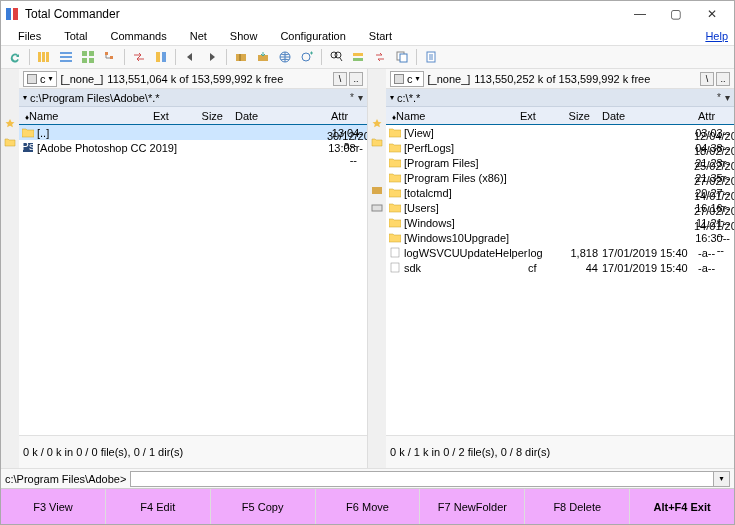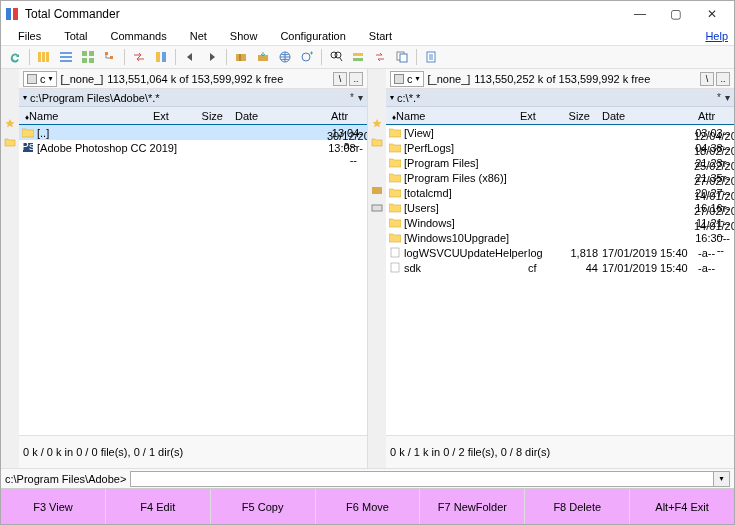--- a/index.html
+++ b/index.html
@@ -45,21 +45,21 @@
 .fsize { width: 40px; text-align: right; padding-right: 4px; }
 .fdate { width: 96px; }
 .fattr { width: 36px; padding-right: 6px; }
 .status-row { height: 16px; display: flex; align-items: center; padding: 16px 4px; border-top: 1px solid #e0e0e0; font-size: 11px; background: #f8f8f8; }
 .cmd-row { height: 20px; display: flex; align-items: center; padding: 0 4px; border-top: 1px solid #e0e0e0; background: #f8f8f8; }
 .cmd-lbl { white-space: nowrap; font-size: 11px; padding-right: 4px; }
 .cmd-input { flex: 1; height: 16px; border: 1px solid #aaa; background: #fff; padding: 0 2px; font-size: 11px; }
 .cmd-drop { width: 16px; height: 16px; border: 1px solid #aaa; border-left: none; background: #f0f0f0; display: flex; align-items: center; justify-content: center; font-size: 8px; }
 .fkeys { height: 36px; display: flex; border-top: 1px solid #ccc; background: #f0abfc; }
 .fkey { flex: 1; border-right: 1px solid #ddd; display: flex; align-items: center; justify-content: center; font-size: 11px; }
-.fkey:last-child { border-right: none; }
+.fkey:last-child { border-right: none; font-weight: bold; }
 .folder-icon { fill: #ffd86b; stroke: #c9a227; stroke-width: 0.5; }
 .file-plain { fill: #fff; stroke: #888; stroke-width: 0.5; }
 </style>
 </head>
 <body>
 
 <div class="titlebar">
   <span class="icon">
     <svg viewBox="0 0 14 14" width="14" height="14">
         <rect x="1" y="1" width="5" height="12" fill="#3b7dd8"></rect>

